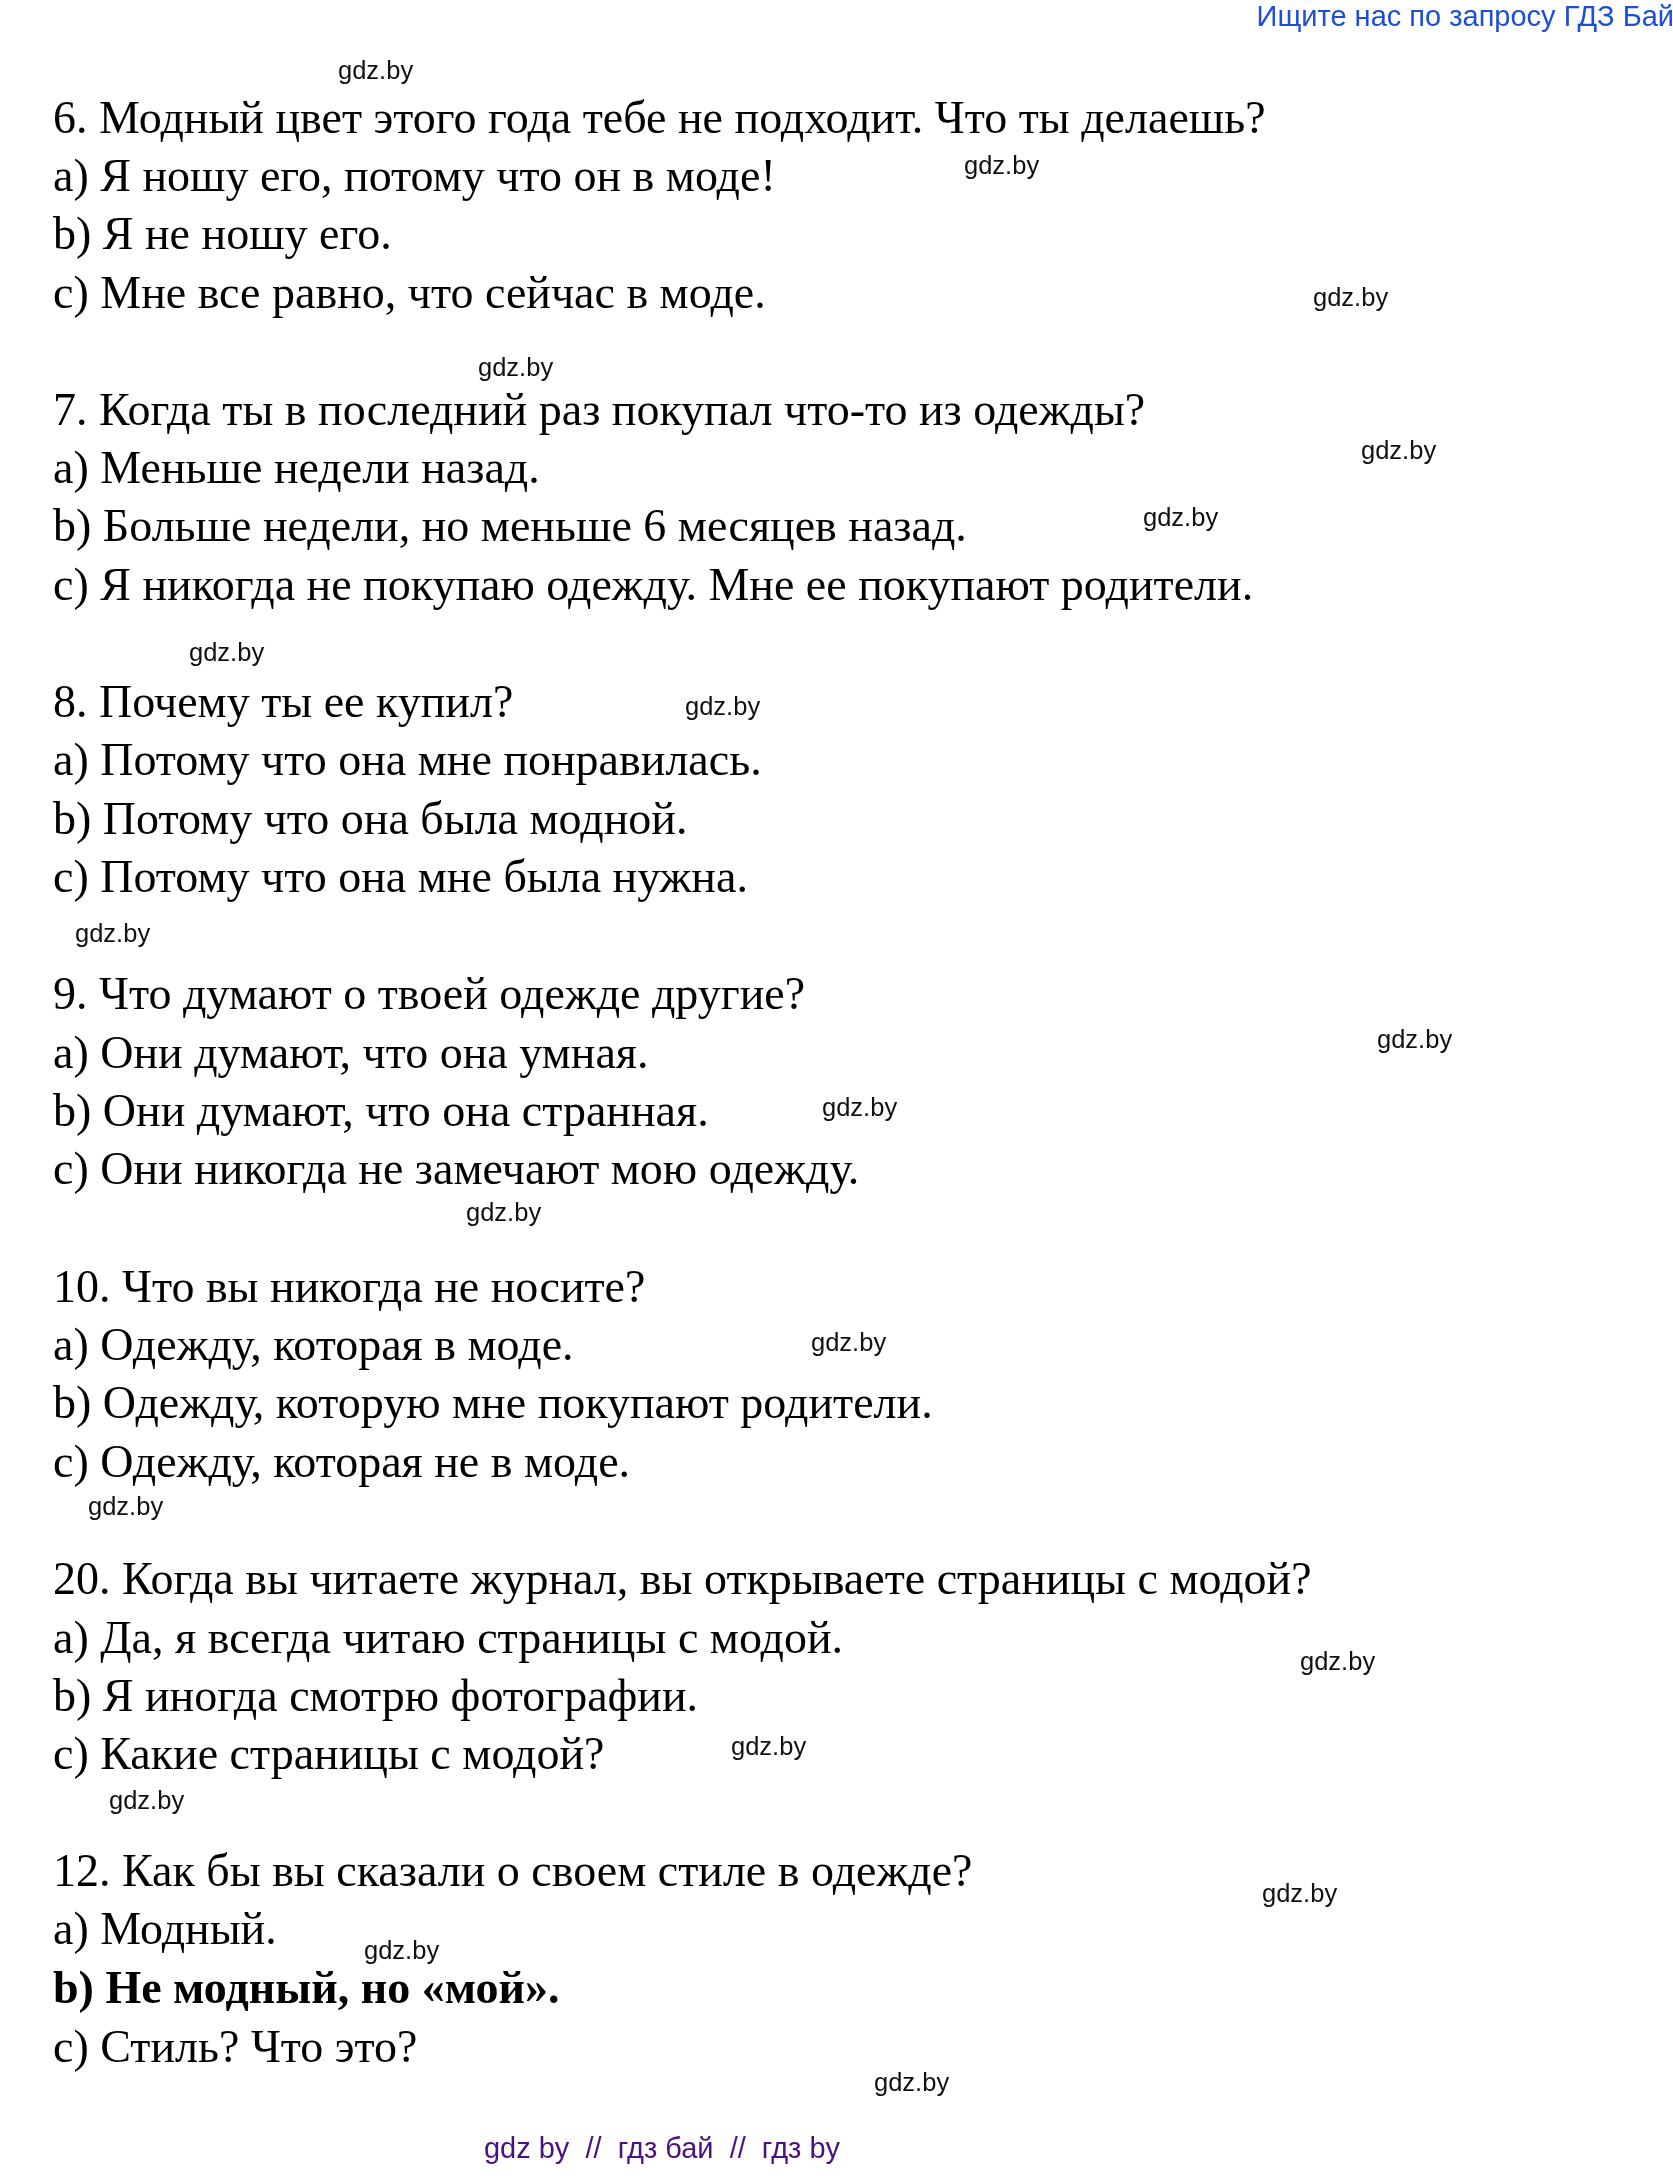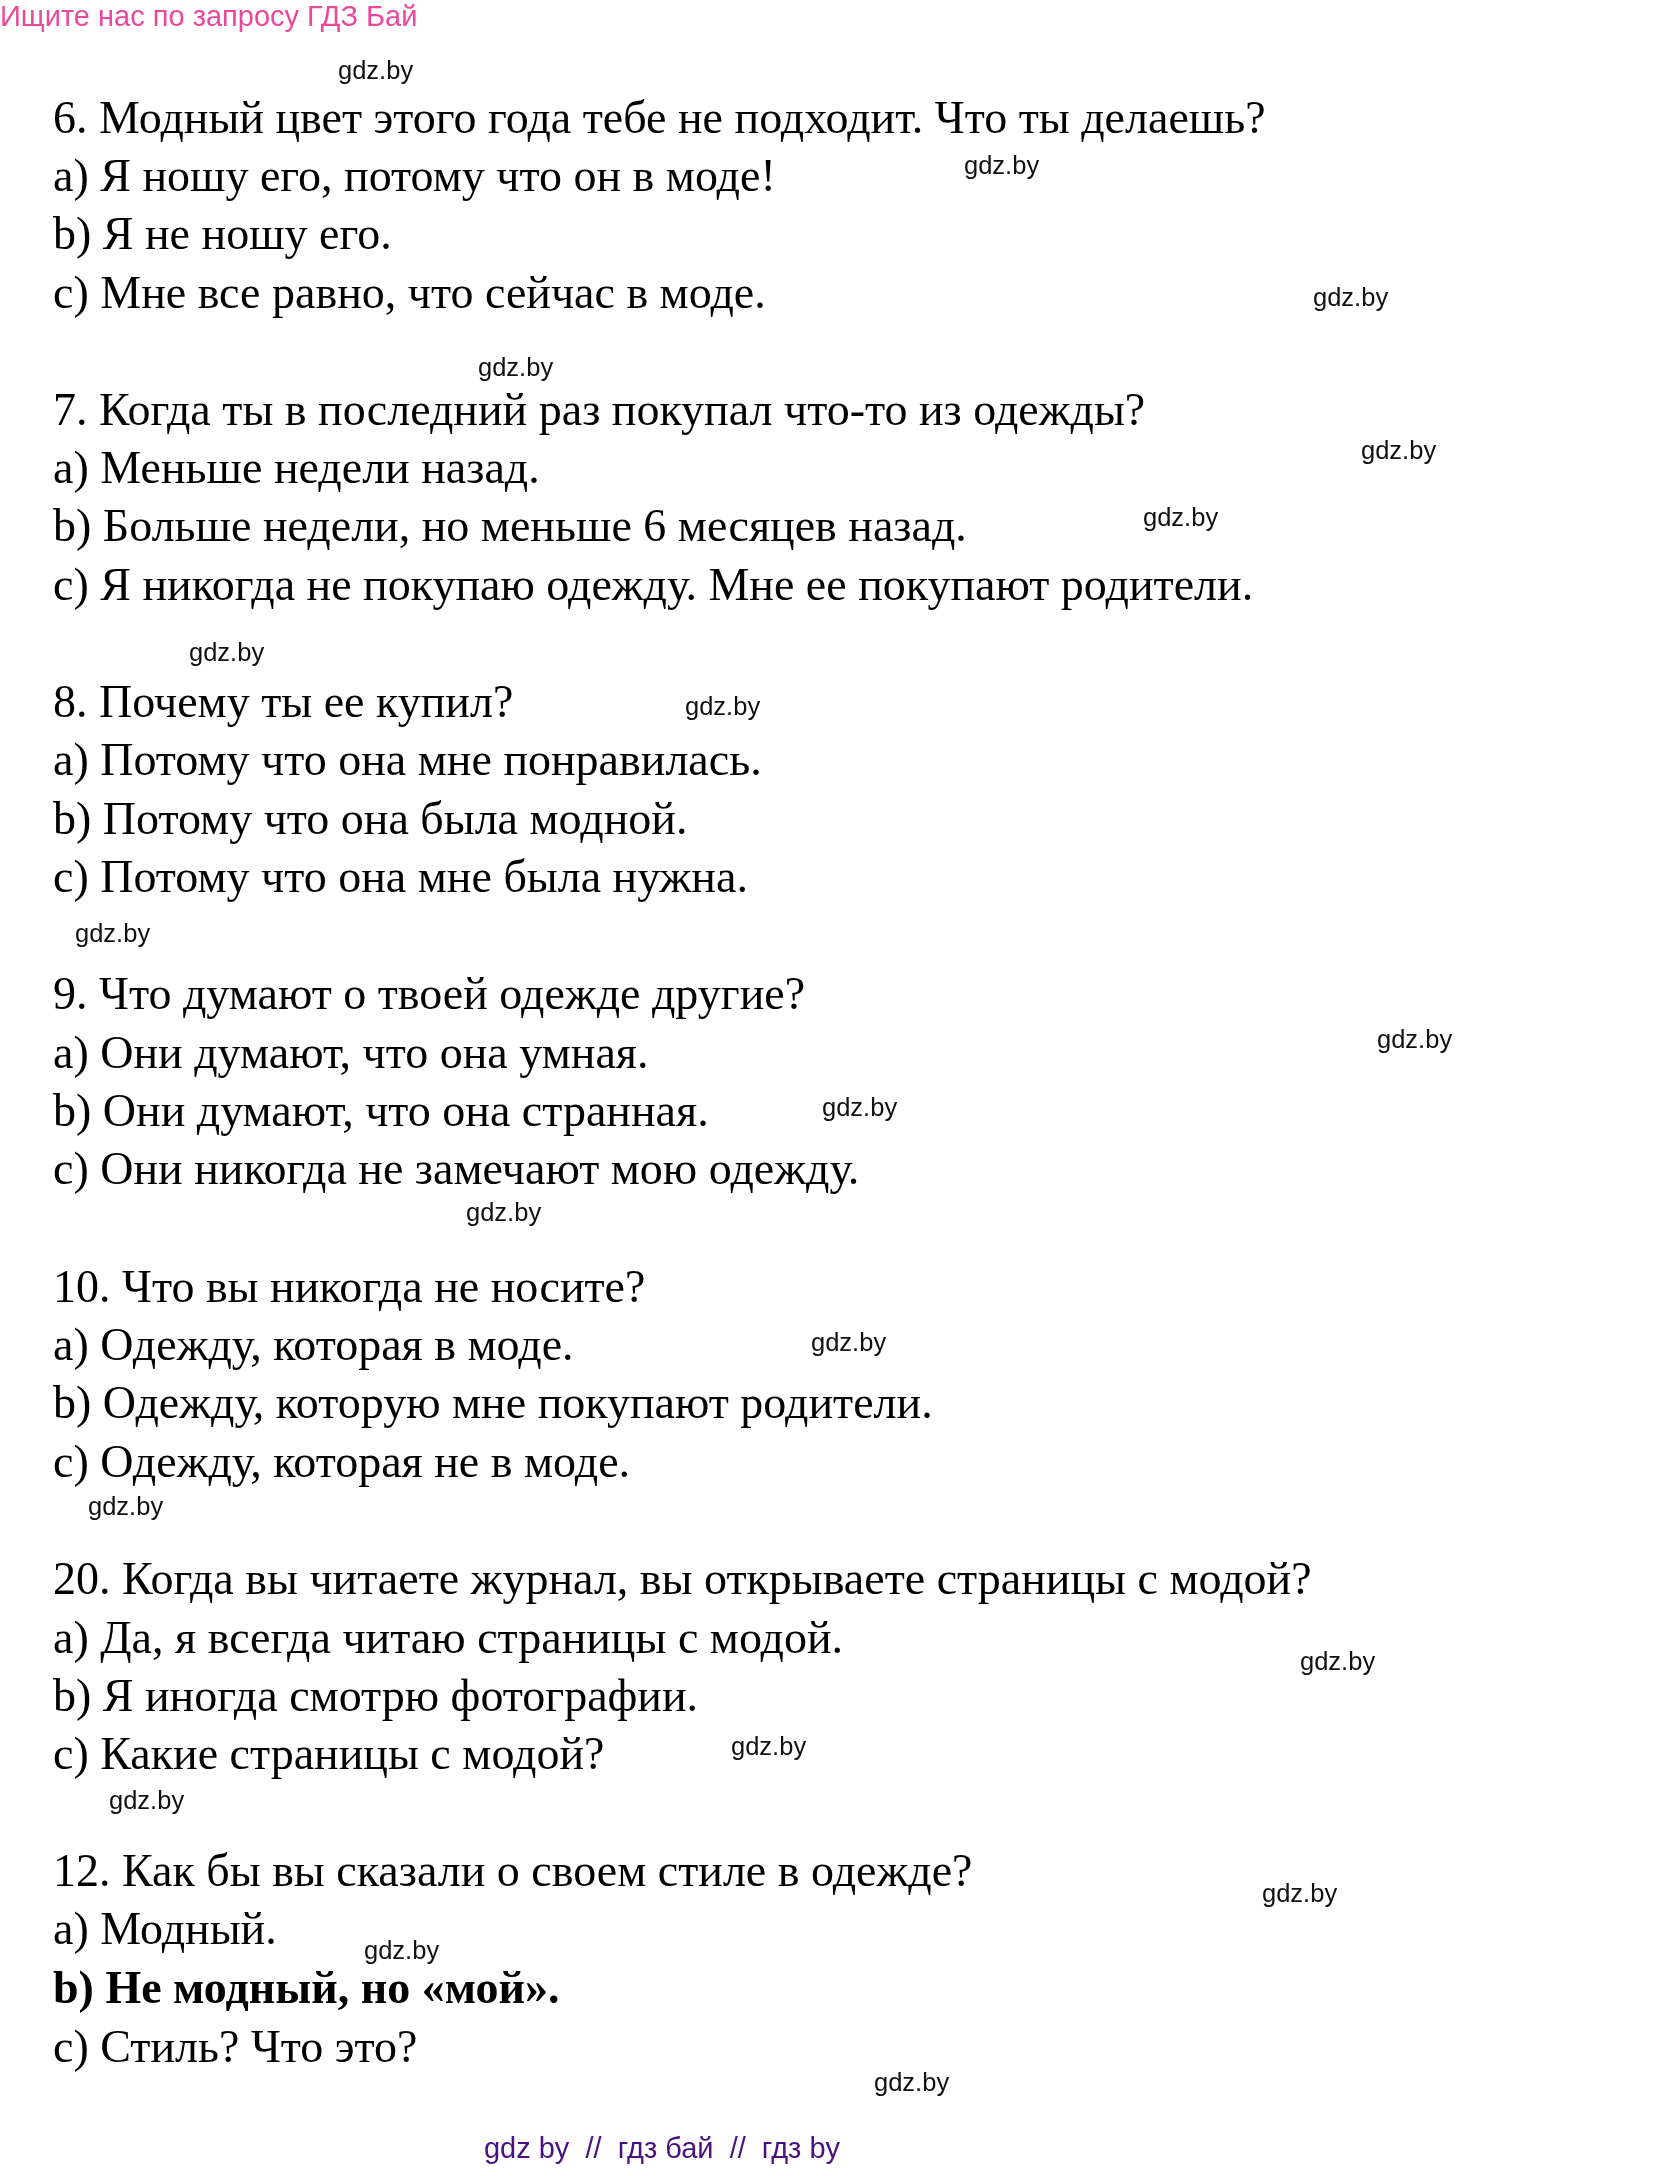--- a/index.html
+++ b/index.html
@@ -1,19 +1,19 @@
 <!DOCTYPE html>
 <html style="font-size:14px"><head>
   <meta charset="utf-8">
   <style>
     html, body { margin: 0; padding: 0; background: #ffffff; }
     body { width: 1674px; height: 2176px; position: relative; overflow: hidden; }
     .header {
-      position: absolute; left: 0; top: 0; width: 1674px; text-align: left;
-      font-family: "Liberation Sans", sans-serif; font-size: 29px; color: #ec4899;
+      position: absolute; left: 0; top: 0; width: 1674px; text-align: right;
+      font-family: "Liberation Sans", sans-serif; font-size: 29px; color: #1d4ed8;
       line-height: 32px; padding-top: 0px;
     }
     .footer {
       position: absolute; left: 0; top: 2131px; width: 1324px; text-align: center;
       font-family: "Liberation Sans", sans-serif; font-size: 29px; color: #4a1280;
       line-height: 35px; white-space: pre;
     }
     .q, .opt {
       position: absolute; left: 53px;
       font-family: "Liberation Serif", serif; font-size: 46px; color: #000;

